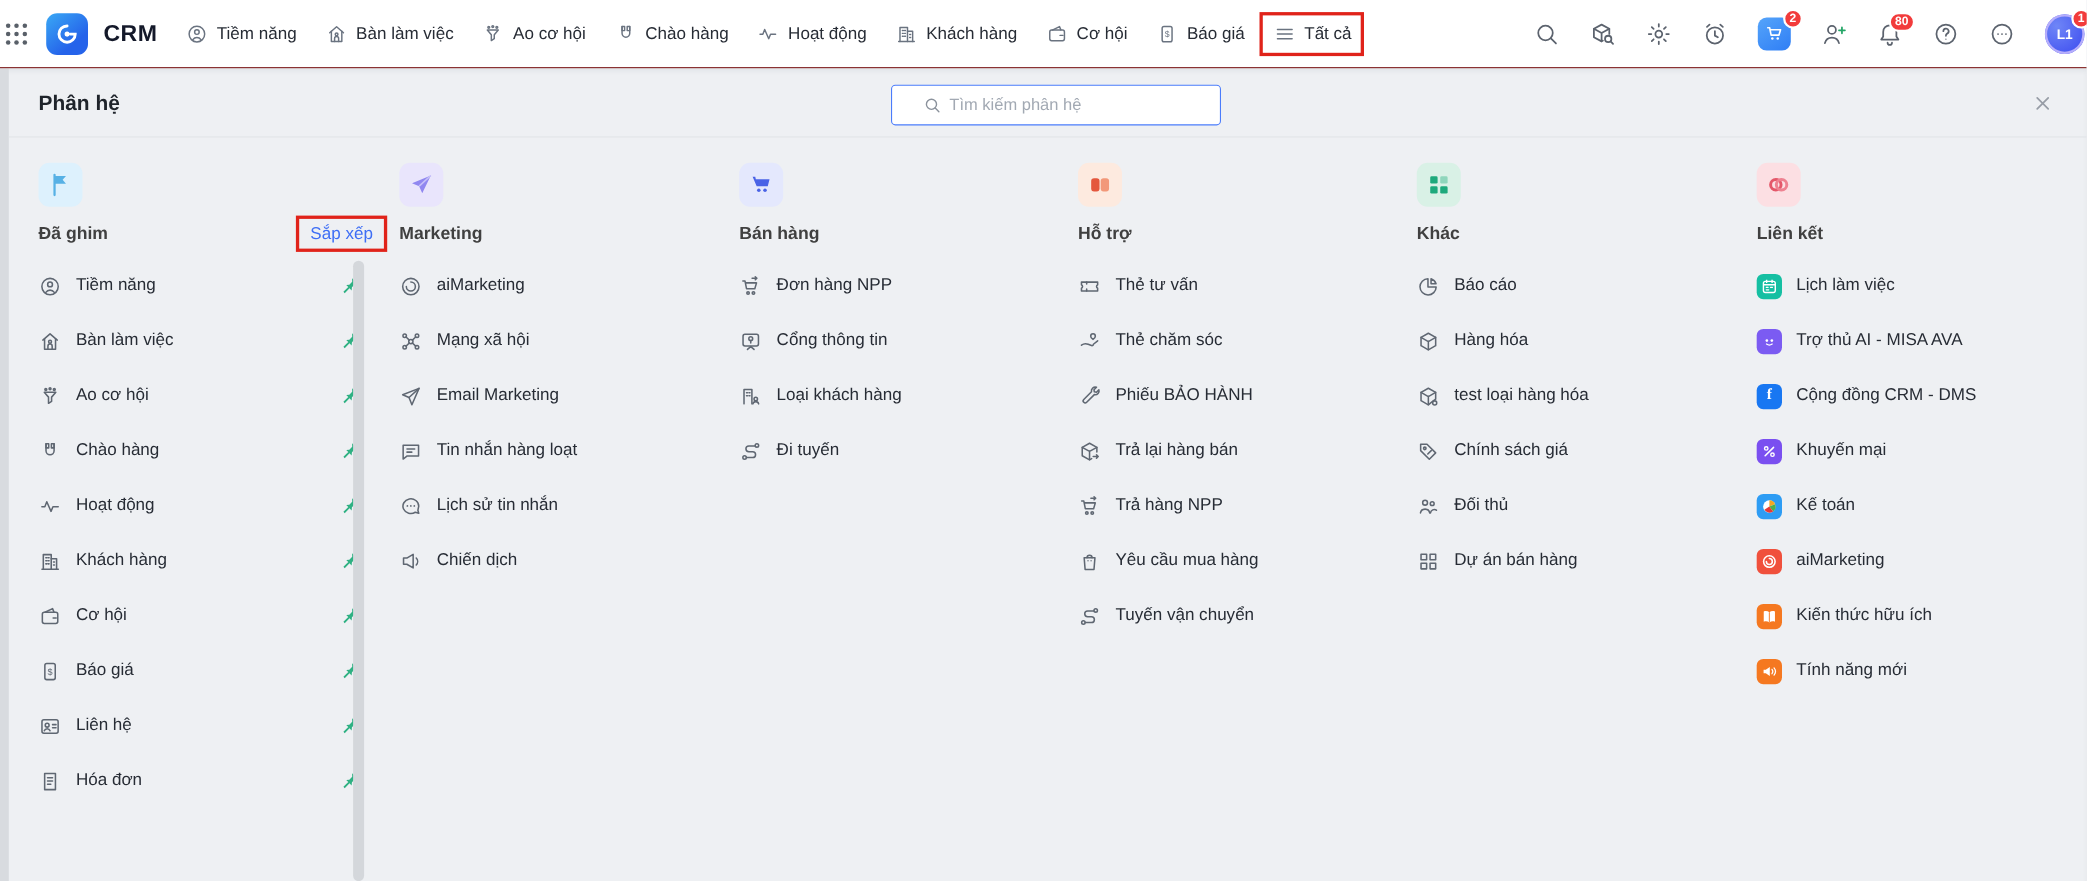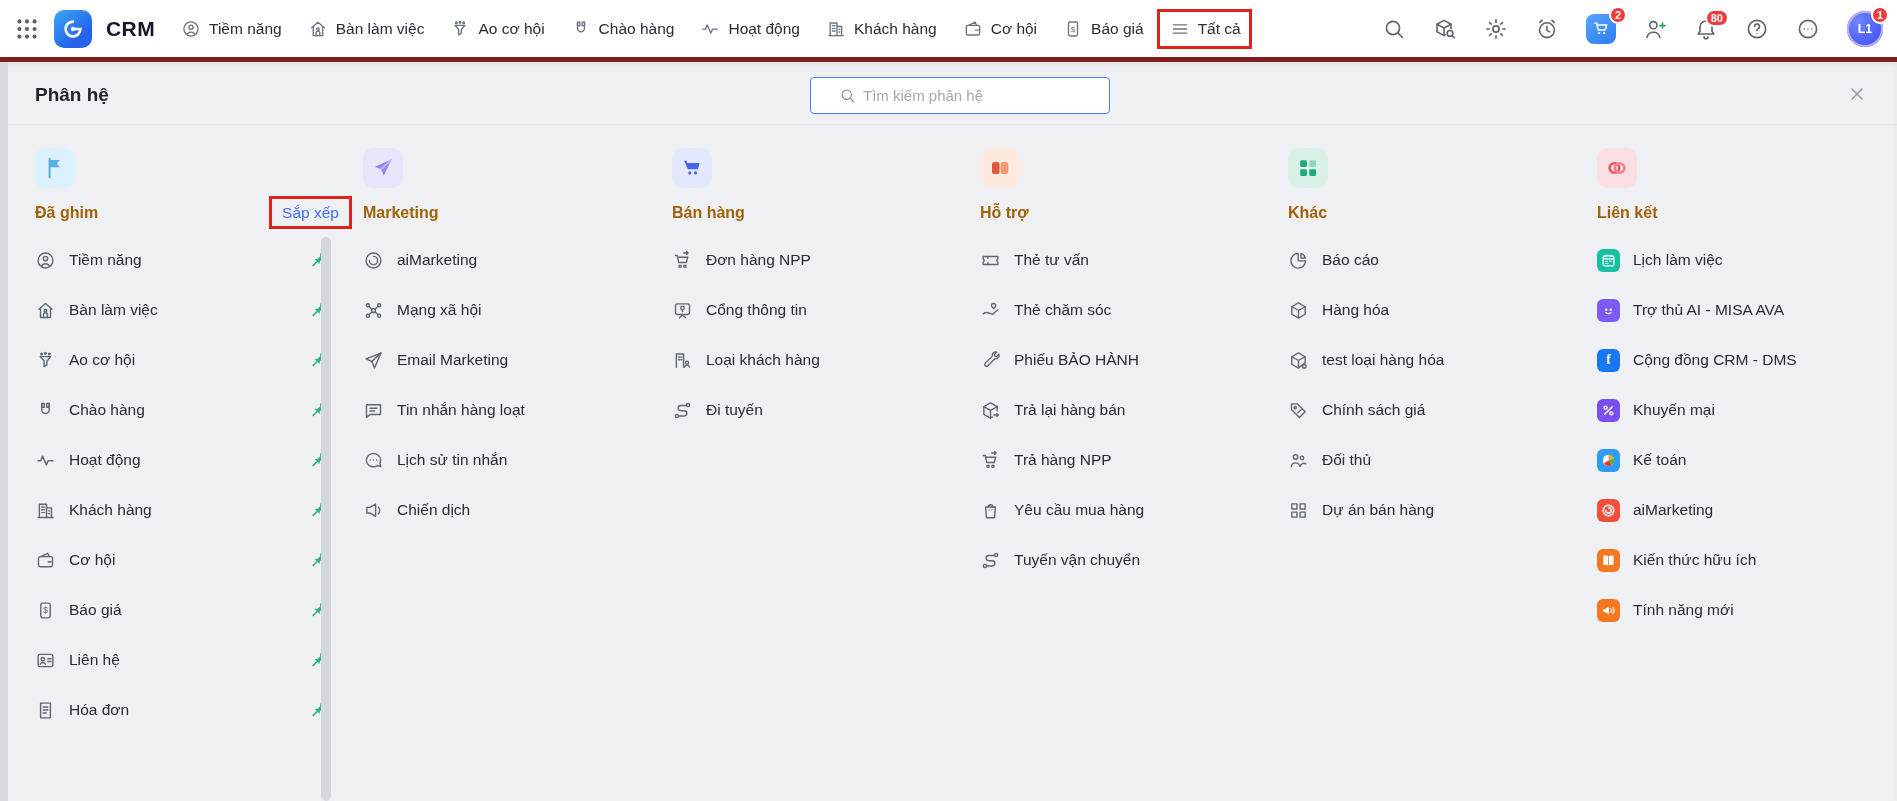--- a/index.html
+++ b/index.html
@@ -4,22 +4,22 @@
 <style>
   html,body{margin:0;padding:0;}
   body{
     width:1897px;height:801px;position:relative;overflow:hidden;
     font-family:"Liberation Sans",sans-serif;background:#eef0f3;
     -webkit-font-smoothing:antialiased;
   }
   
   .topnav{
     position:absolute;top:0;left:0;right:0;height:62px;background:#fff;
-    border-bottom:5px solid #7f1d1d;display:flex;align-items:center;
-    padding:0 14px;box-sizing:border-box;z-index:6;
+    border-bottom:1px solid #7f1d1d;display:flex;align-items:center;
+    padding:0 2px;box-sizing:border-box;z-index:6;
   }
   .nav-left{display:flex;align-items:center;gap:14px;flex:none;}
   .grid-dots{width:26px;height:26px;color:#596069;cursor:pointer;}
   .logo{width:38px;height:38px;border-radius:10px;flex:none;
     background:linear-gradient(140deg,#3aa9f5 0%,#2563ea 70%);
     display:flex;align-items:center;justify-content:center;cursor:pointer;}
   .logo svg{width:24px;height:24px;}
   .brand{font-size:21px;font-weight:bold;color:#14192a;letter-spacing:.4px;cursor:default;}
   .nav-items{display:flex;align-items:center;gap:26px;margin-left:26px;}
   .nav-item{display:flex;align-items:center;gap:8px;font-size:15.5px;color:#272c35;
@@ -65,21 +65,21 @@
   .col{position:absolute;top:86px;width:260px;}
   .col:nth-child(1){left:35px;width:292px;}
   .col:nth-child(2){left:363px;}
   .col:nth-child(3){left:672px;}
   .col:nth-child(4){left:980px;}
   .col:nth-child(5){left:1288px;}
   .col:nth-child(6){left:1597px;}
   .col-icon{width:40px;height:40px;border-radius:10px;display:flex;align-items:center;justify-content:center;}
   .col-icon svg{width:26px;height:26px;}
   .col-title-row{margin-top:14px;height:22px;display:flex;align-items:center;justify-content:space-between;}
-  .col-title{font-size:16px;font-weight:bold;color:#a16207;}
+  .col-title{font-size:16px;font-weight:bold;color:#404040;}
   .sort-wrap{position:relative;margin-right:-12px;margin-left:16px;}
   .sort-link{font-size:15.5px;color:var(--link,#3e6ef5);cursor:pointer;}
   .rows{margin-top:11px;}
   .row{height:50px;display:flex;align-items:center;gap:13px;cursor:pointer;}
   .row .gicon{width:21px;height:21px;color:#5f6772;flex:none;display:flex;}
   .row .gicon svg{width:100%;height:100%;}
   .row .label{font-size:15.5px;color:#272c35;white-space:nowrap;}
   .row .pin{margin-left:auto;width:19px;height:19px;color:var(--pin,#2fb183);cursor:pointer;flex:none;}
   .row .pin svg{width:100%;height:100%;}
   .app-ic{width:23px;height:23px;border-radius:6px;flex:none;display:flex;align-items:center;justify-content:center;}

